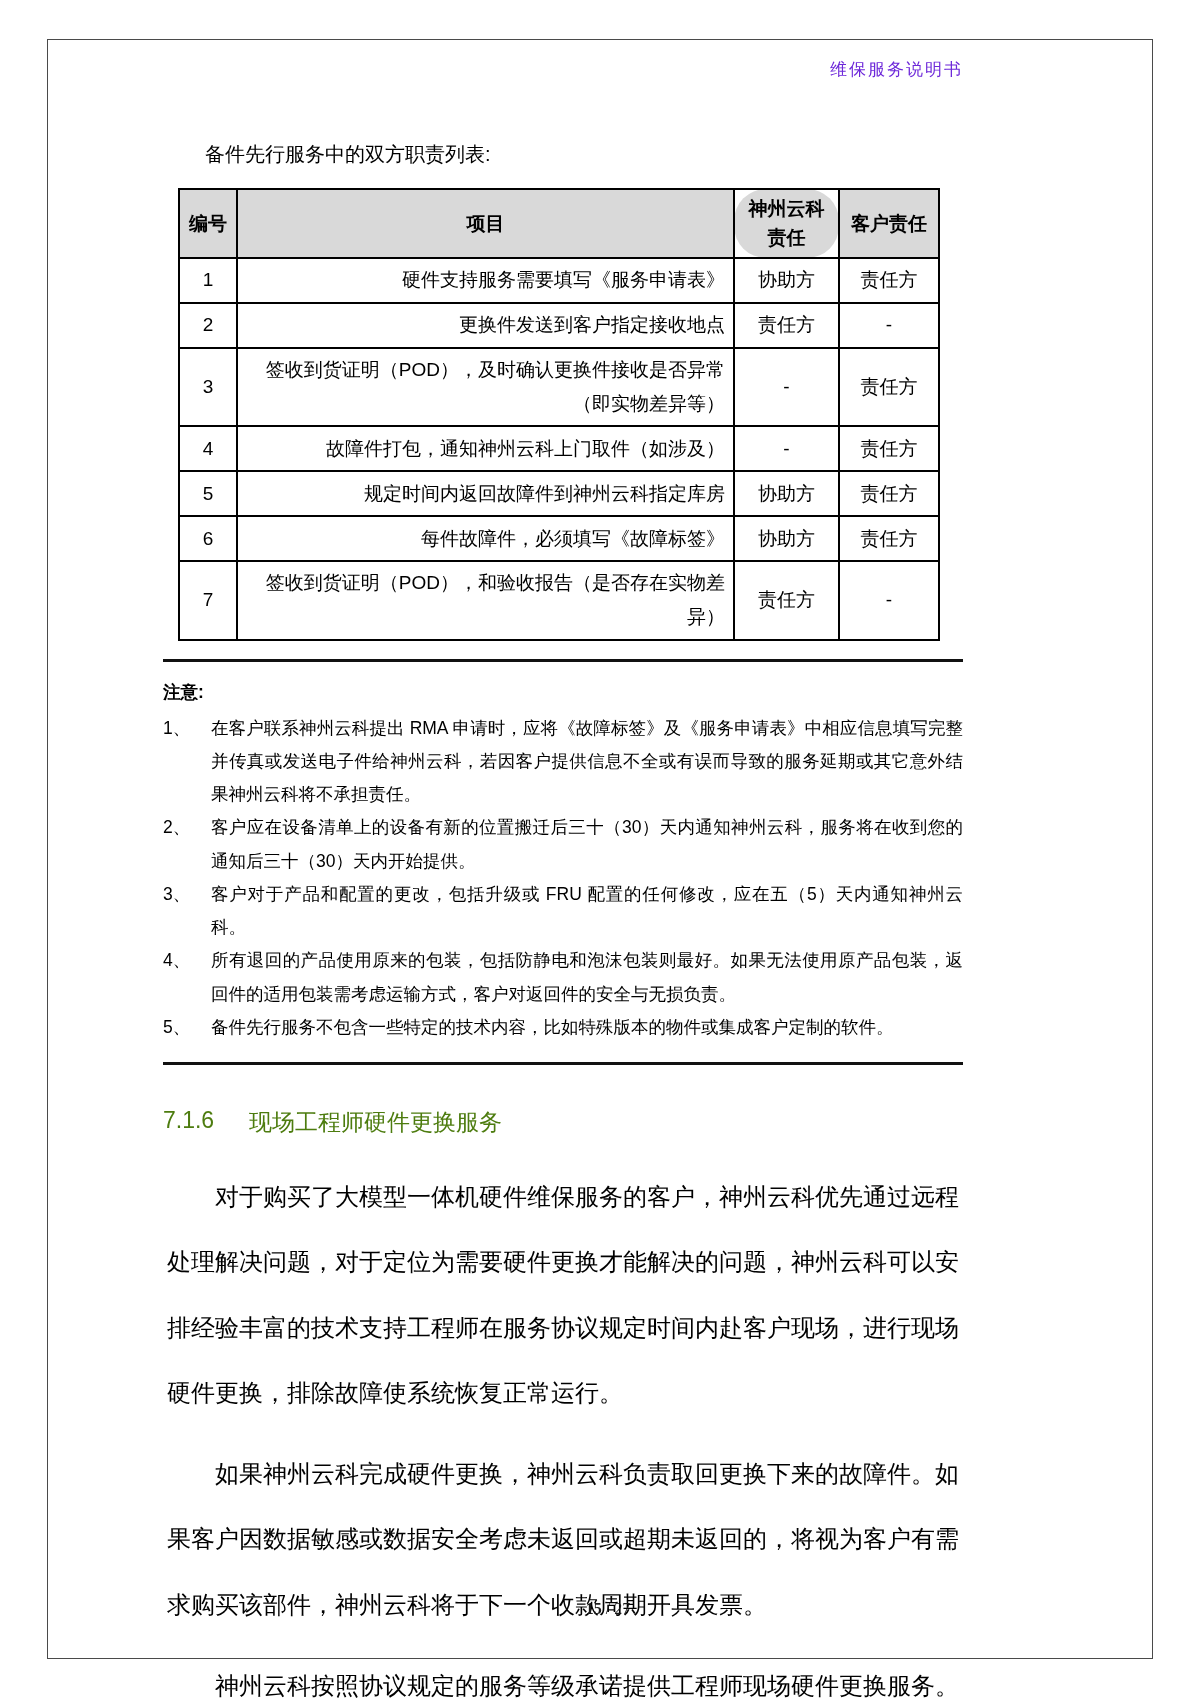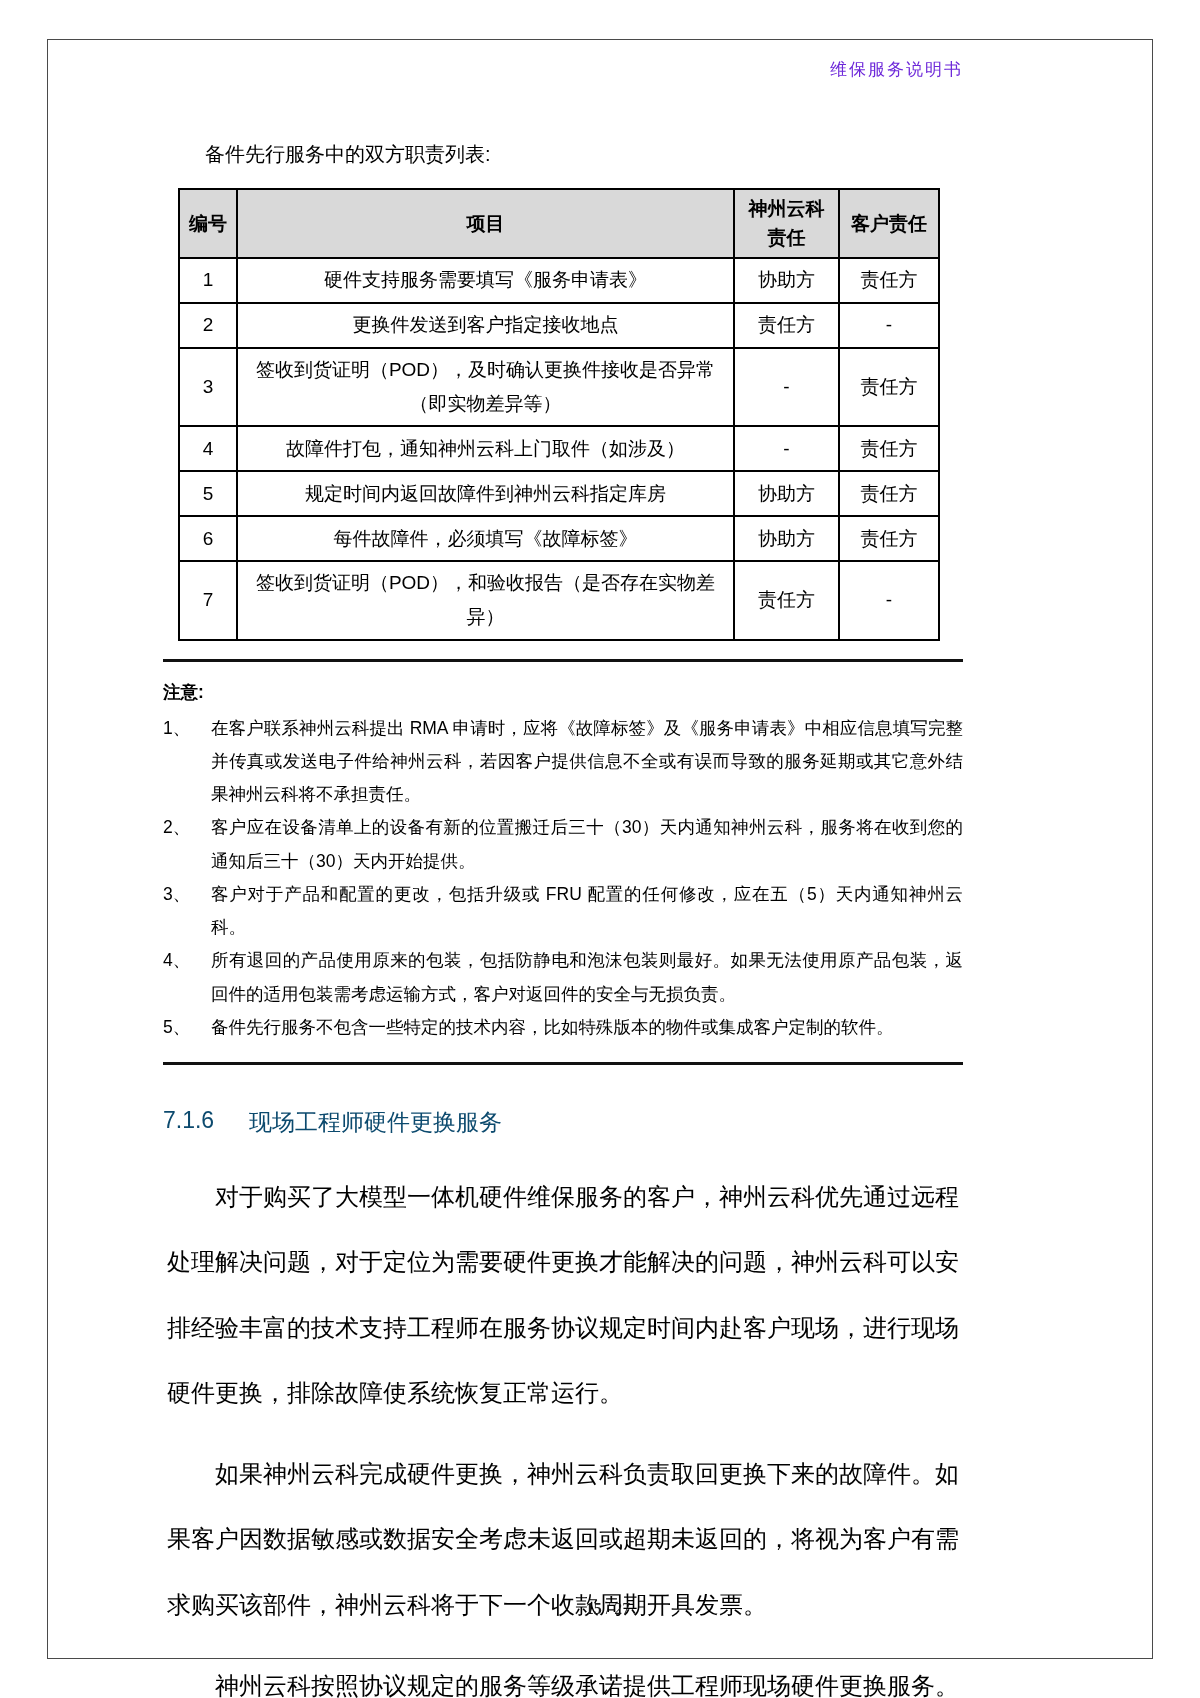--- a/index.html
+++ b/index.html
@@ -52,26 +52,26 @@
   }
   .resp-table th {
     background: #d9d9d9;
     font-weight: bold;
     text-align: center;
     line-height: 1.55;
   }
   .resp-table thead tr { height: 66px; }
   .col-num   { width: 58px; }
   .col-item  { width: 497px; font-family: Liberation Serif, serif; }
-  .col-dck   { width: 105px; }
+  .col-dck   { width: 105px; border-radius: 32px; }
   .col-cust  { width: 100px; }
   .resp-table td.cell-num,
   .resp-table td.cell-dck,
   .resp-table td.cell-cust { text-align: center; }
-  .resp-table td.cell-item { text-align: center; line-height: 1.8; }
+  .resp-table td.cell-item { text-align: right; line-height: 1.8; }
   tr.row-1line { height: 45px; }
   tr.row-2line { height: 76px; }
   .sep-thick {
     margin-top: 18px;
     border-top: 3px solid #111111;
     height: 0;
   }
   .notes-title {
     margin-top: 18px;
     font-size: 17.5px;
@@ -83,21 +83,21 @@
     font-size: 17.5px;
     line-height: 1.9;
   }
   .note-num { flex: 0 0 48px; }
   .note-text { flex: 1; text-align: justify; }
   .section-heading {
     margin-top: 42px;
     font-size: 23px;
     font-weight: 400;
     display: flex;
-    color: #0c4a6e;
+    color: #4d7c0f;
   }
   .section-number { flex: 0 0 86px; }
   .body-paragraphs { margin-top: 26px; }
   .body-para {
     font-size: 24px;
     line-height: 2.72;
     text-align: justify;
     text-indent: 2em;
     margin: 4px;
   }

